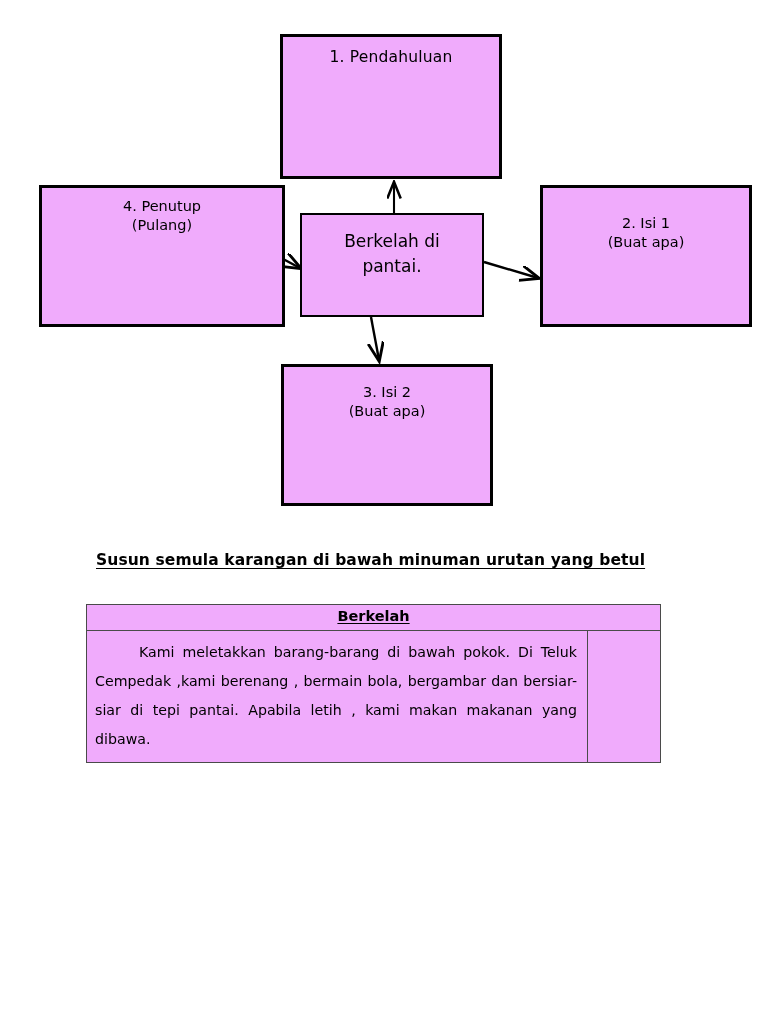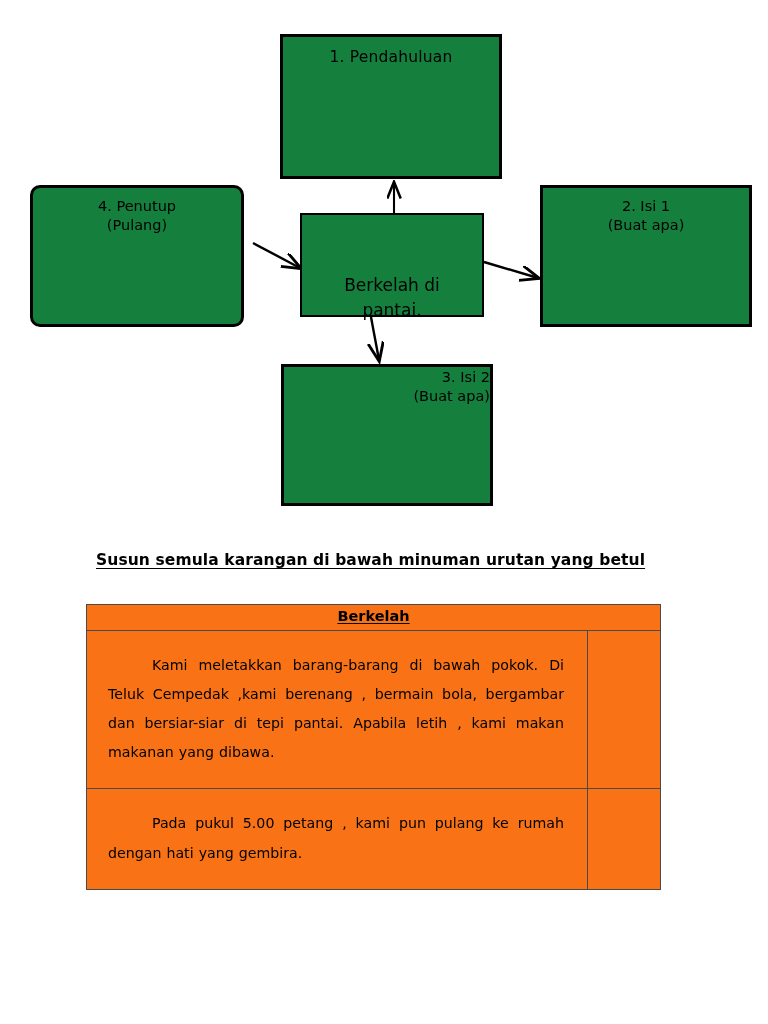--- a/index.html
+++ b/index.html
@@ -23,21 +23,21 @@
     width: 768px; height: 530px;
   }
   #arrow-layer {
     position: absolute;
     left: 0; top: 0;
     width: 768px; height: 530px;
     pointer-events: none;
   }
   .node-box {
     position: absolute;
-    background: #15803d;
+    background: #f0abfc;
     border: 3px solid #000000;
     box-sizing: border-box;
     text-align: center;
     z-index: 2;
   }
   .node-box.center-node {
     border-width: 2px;
   }
   .node-label {
     display: block;
@@ -46,49 +46,47 @@
   }
   #node-pendahuluan {
     left: 280px; top: 34px; width: 222px; height: 145px;
   }
   #node-pendahuluan .node-label {
     font-size: 15.5px;
     padding-top: 10px;
     letter-spacing: 0.2px;
   }
   #node-penutup {
-    left: 30px; top: 185px; width: 214px; height: 142px; border-radius: 10px;
+    left: 39px; top: 185px; width: 246px; height: 142px;
   }
   #node-penutup .node-label {
     font-size: 14.5px;
     padding-top: 9px;
   }
   #node-isi1 {
     left: 540px; top: 185px; width: 212px; height: 142px;
   }
   #node-isi1 .node-label {
     font-size: 14.5px;
-    padding-top: 9px;
+    padding-top: 26px;
   }
   #node-isi2 {
     left: 281px; top: 364px; width: 212px; height: 142px;
   }
   #node-isi2 .node-label {
     font-size: 14.5px;
-    padding-top: 1px;
-    text-align: right;
+    padding-top: 16px;
   }
   #node-center {
     left: 300px; top: 213px; width: 184px; height: 104px;
   }
   #node-center .node-label {
     font-size: 17px;
     padding-top: 14px;
     line-height: 1.45;
-    margin-top: 44px;
   }
 
   
   #task-heading {
     position: absolute;
     left: 96px;
     top: 551px;
     font-size: 15.5px;
     font-weight: bold;
     letter-spacing: 0.1px;
@@ -103,40 +101,40 @@
     left: 86px;
     top: 604px;
     width: 574px;
     border-collapse: collapse;
     table-layout: fixed;
   }
   #essay-table td {
     border: 1px solid #4a4a4a;
     vertical-align: top;
     padding: 0;
-    background: #f97316;
+    background: #f0abfc;
   }
   .col-text { width: 501px; }
   .col-blank { width: 73px; }
 
   .table-title-cell {
     text-align: center;
     height: 25px;
   }
   .table-title {
     display: inline-block;
     font-size: 14.5px;
     font-weight: bold;
     text-decoration: underline;
     text-underline-offset: 2px;
     padding-top: 3px;
   }
 
   .para-cell p {
-    margin: 13px;
+    margin: 0;
     padding: 7px 10px 8px 8px;
     font-size: 14.2px;
     line-height: 2.05;
     text-align: justify;
     text-indent: 44px;
     word-spacing: 0.5px;
   }
   .row-p1 .para-cell { height: 121px; }
   .row-p2 .para-cell { height: 96px; }
   .row-p3 .para-cell { height: 66px; }
@@ -210,23 +208,15 @@
     <tr class="row-p1">
       <td class="para-cell">
         <p>Kami meletakkan barang-barang di bawah pokok. Di Teluk Cempedak ,kami berenang , bermain bola, bergambar dan bersiar-siar di tepi pantai. Apabila letih , kami makan makanan yang dibawa.</p>
       </td>
       <td class="answer-cell">
         <span></span>
       </td>
     </tr>
 
 
-    <tr class="row-p3">
-      <td class="para-cell">
-        <p>Pada pukul 5.00 petang , kami pun pulang ke rumah dengan hati yang gembira.</p>
-      </td>
-      <td class="answer-cell">
-        <span></span>
-      </td>
-    </tr>
 
   </tbody>
 </table>
 
 </body></html>

